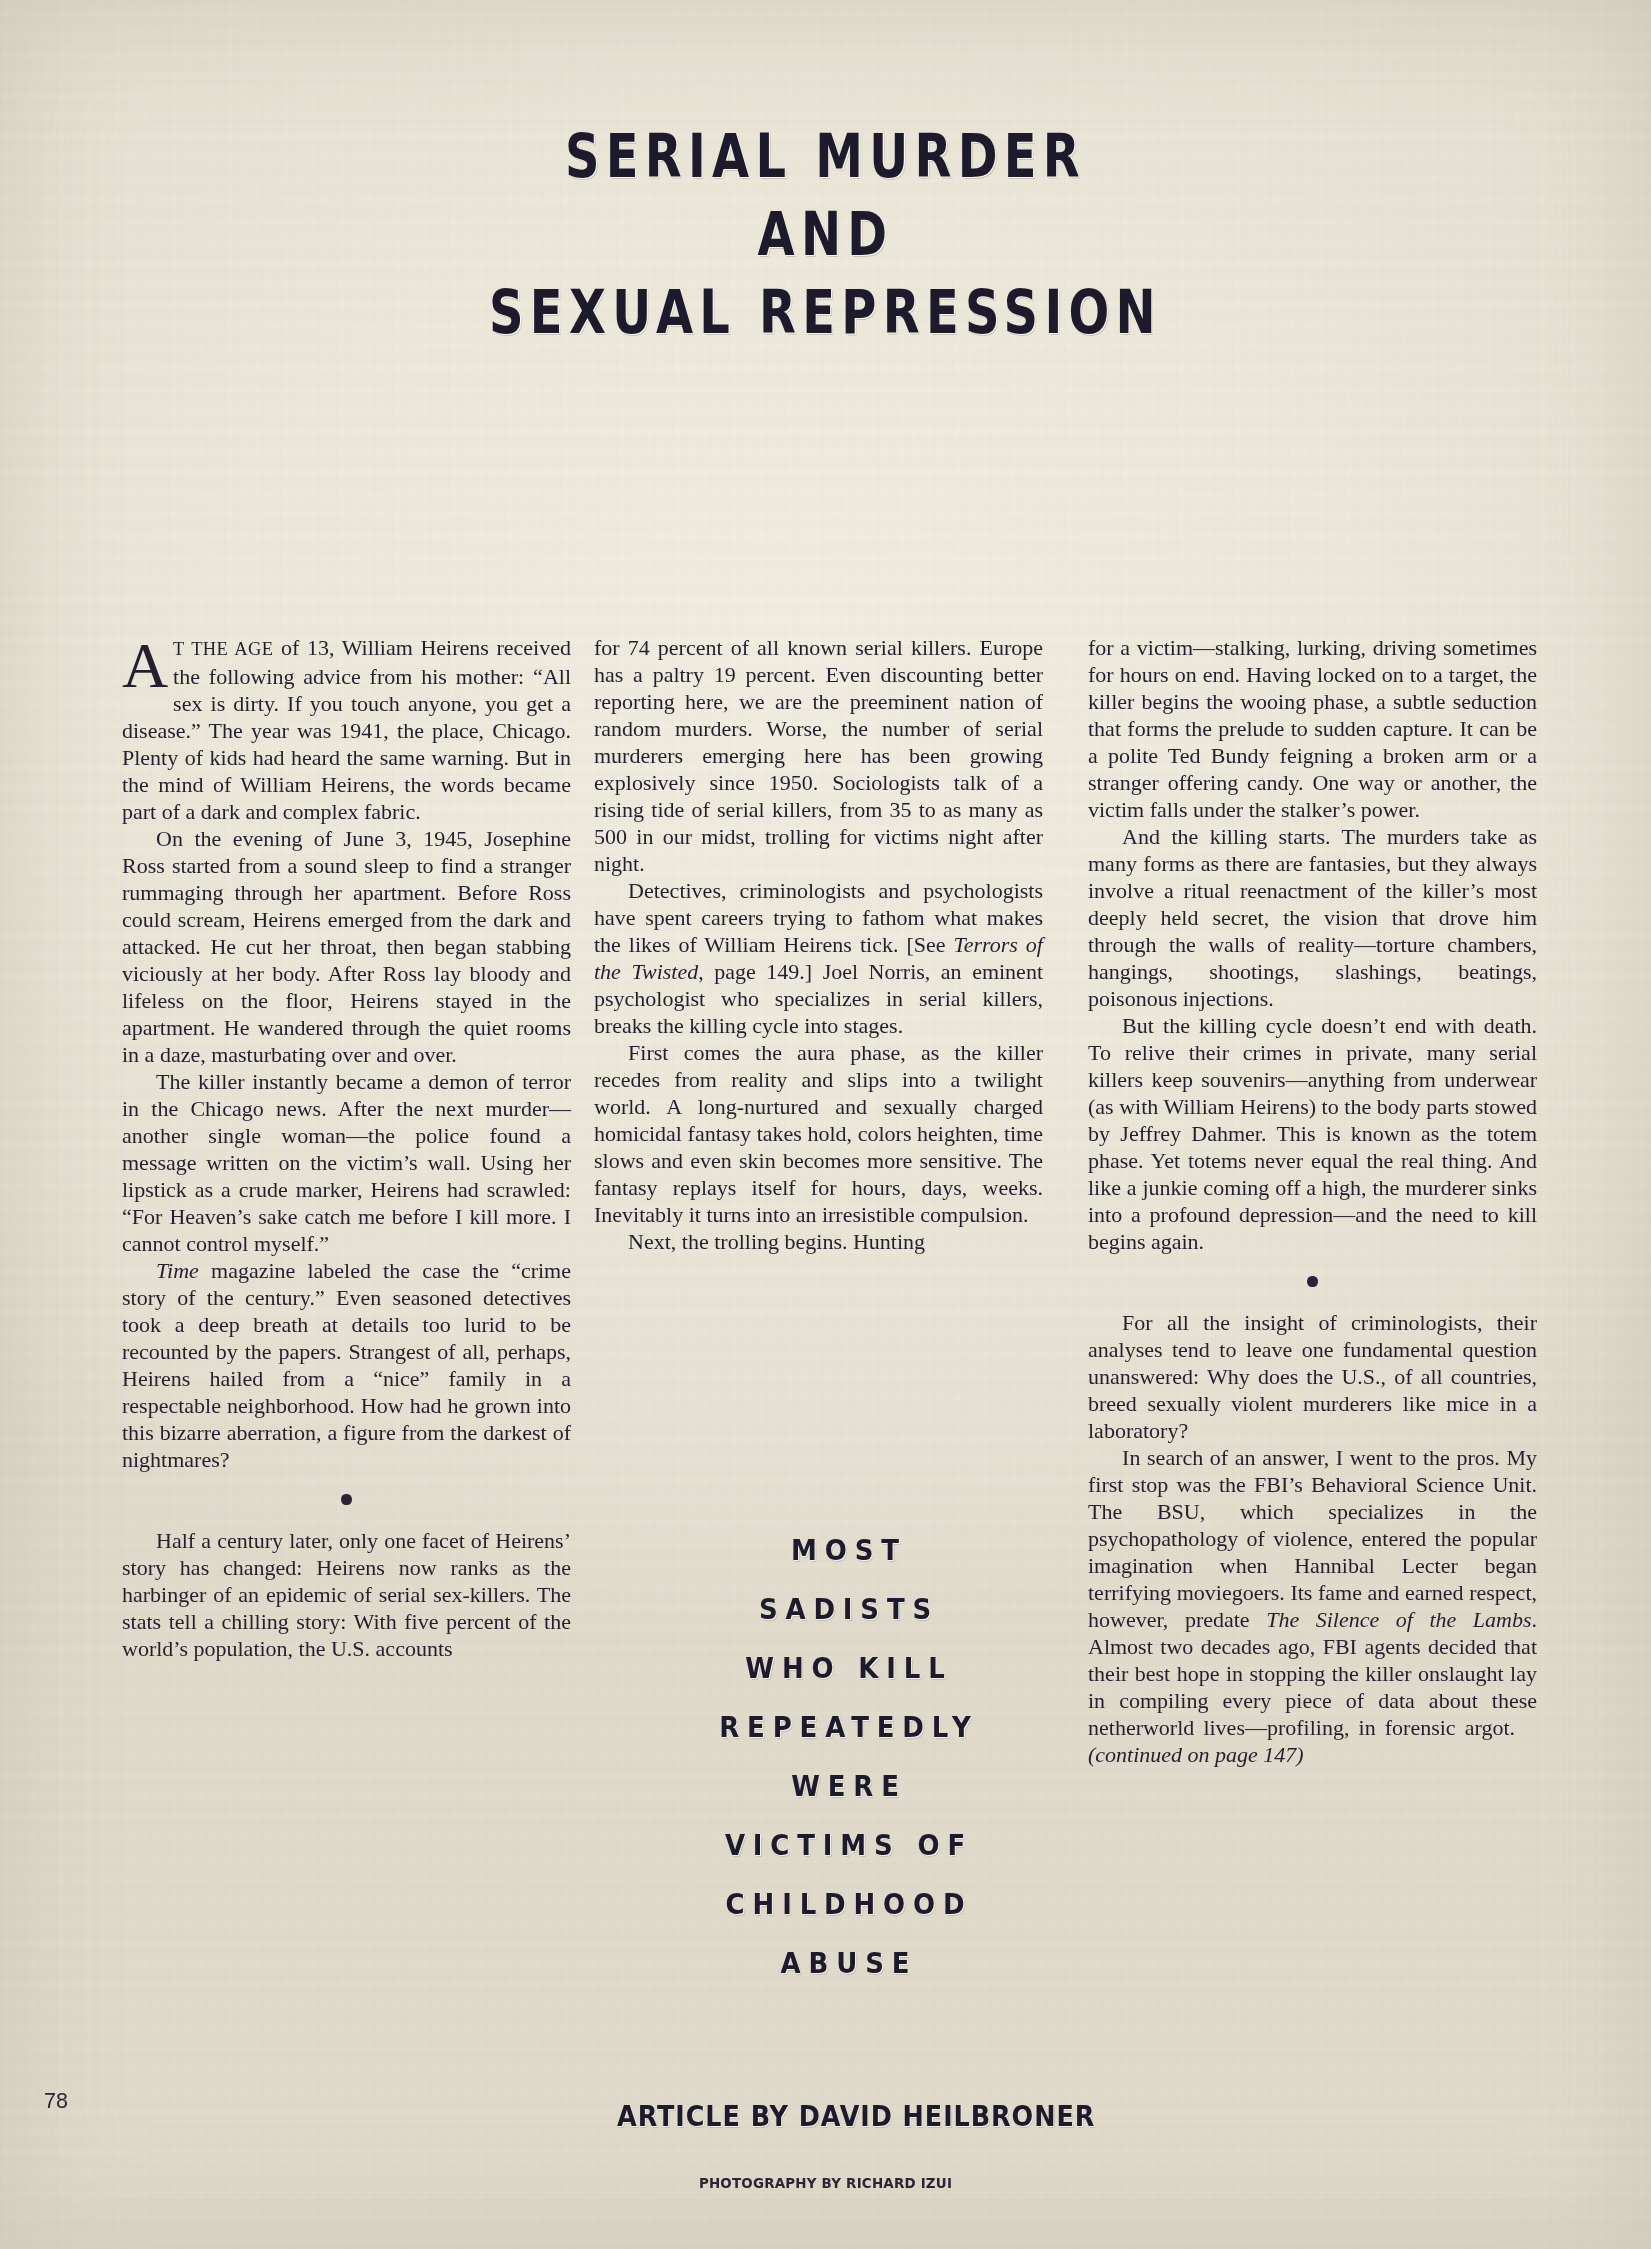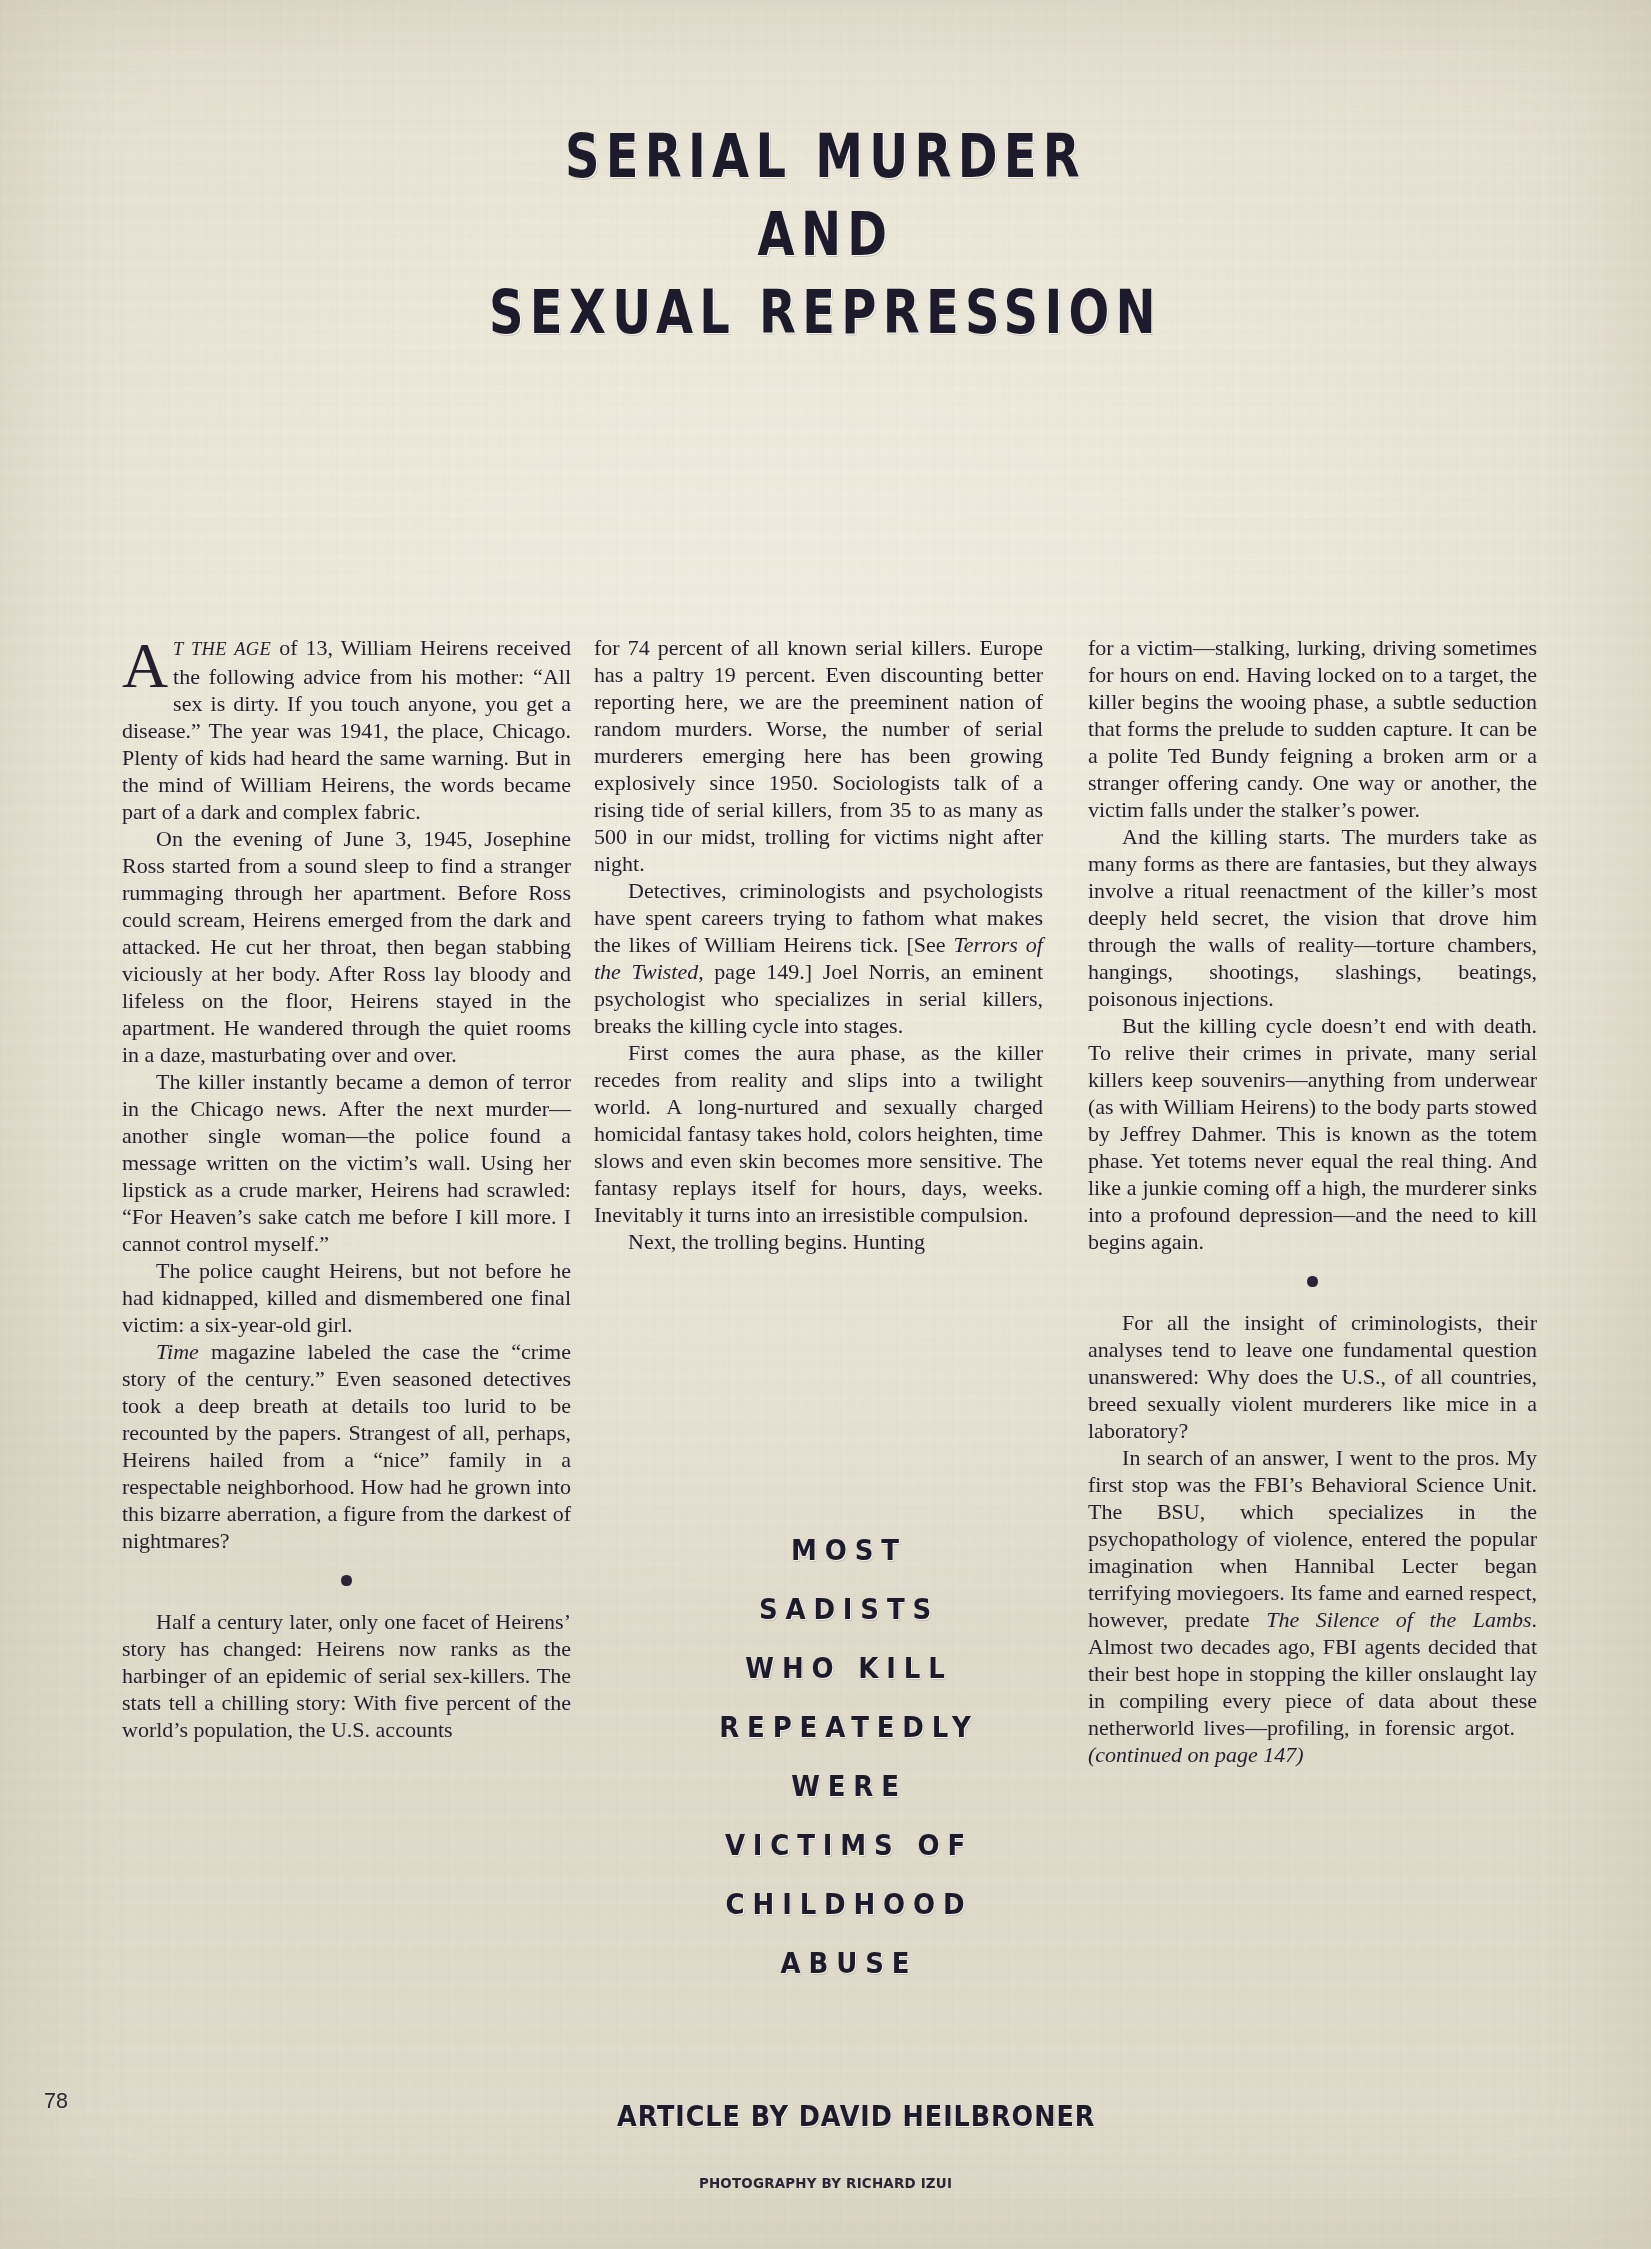--- a/index.html
+++ b/index.html
@@ -93,21 +93,20 @@
     font-size: 64px;
     line-height: 0.78;
     font-weight: 400;
     padding: 4.2px 4.9px 0 0;
     margin-top: 2.8px;
     color: #231f2e;
   }
   .smallcaps {
     font-size: 0.84em;
     letter-spacing: 0.02em;
-    font-style: italic;
   }
 
   em, .ital { font-style: italic; }
 
   .bullet-sep {
     text-align: center;
     text-indent: 0;
     margin: 15.3px 0 18px 0;
     line-height: 1;
     font-size: 21px;
@@ -198,21 +197,20 @@
   <div class="title-block">
     <div class="title-line tl1">SERIAL MURDER</div>
     <div class="title-line tl2">AND</div>
     <div class="title-line tl3">SEXUAL REPRESSION</div>
   </div>
 
   <div class="col col1">
     <p class="noindent"><span class="dropcap">A</span><span class="smallcaps">T THE AGE</span><span> of 13, William Heirens received the following advice from his mother: “All sex is dirty. If you touch anyone, you get a disease.” The year was 1941, the place, Chicago. Plenty of kids had heard the same warning. But in the mind of William Heirens, the words became part of a dark and complex fabric.</span></p>
     <p>On the evening of June 3, 1945, Josephine Ross started from a sound sleep to find a stranger rummaging through her apartment. Before Ross could scream, Heirens emerged from the dark and attacked. He cut her throat, then began stabbing viciously at her body. After Ross lay bloody and lifeless on the floor, Heirens stayed in the apartment. He wandered through the quiet rooms in a daze, masturbating over and over.</p>
     <p>The killer instantly became a demon of terror in the Chicago news. After the next murder—another single woman—the police found a message written on the victim’s wall. Using her lipstick as a crude marker, Heirens had scrawled: “For Heaven’s sake catch me before I kill more. I cannot control myself.”</p>
-    <p>The police caught Heirens, but not before he had kidnapped, killed and dismembered one final victim: a six-year-old girl.</p>
     <p><em class="ital">Time</em><span> magazine labeled the case the “crime story of the century.” Even seasoned detectives took a deep breath at details too lurid to be recounted by the papers. Strangest of all, perhaps, Heirens hailed from a “nice” family in a respectable neighborhood. How had he grown into this bizarre aberration, a figure from the darkest of nightmares?</span></p>
     <div class="bullet-sep"><span></span></div>
     <p>Half a century later, only one facet of Heirens’ story has changed: Heirens now ranks as the harbinger of an epidemic of serial sex-killers. The stats tell a chilling story: With five percent of the world’s population, the U.S. accounts</p>
   </div>
 
   <div class="col col2">
     <p class="noindent">for 74 percent of all known serial killers. Europe has a paltry 19 percent. Even discounting better reporting here, we are the preeminent nation of random murders. Worse, the number of serial murderers emerging here has been growing explosively since 1950. Sociologists talk of a rising tide of serial killers, from 35 to as many as 500 in our midst, trolling for victims night after night.</p>
     <p><span>Detectives, criminologists and psychologists have spent careers trying to fathom what makes the likes of William Heirens tick. [See </span><em class="ital">Terrors of the Twisted</em><span>, page 149.] Joel Norris, an eminent psychologist who specializes in serial killers, breaks the killing cycle into stages.</span></p>
     <p>First comes the aura phase, as the killer recedes from reality and slips into a twilight world. A long-nurtured and sexually charged homicidal fantasy takes hold, colors heighten, time slows and even skin becomes more sensitive. The fantasy replays itself for hours, days, weeks. Inevitably it turns into an irresistible compulsion.</p>
     <p>Next, the trolling begins. Hunting</p>

